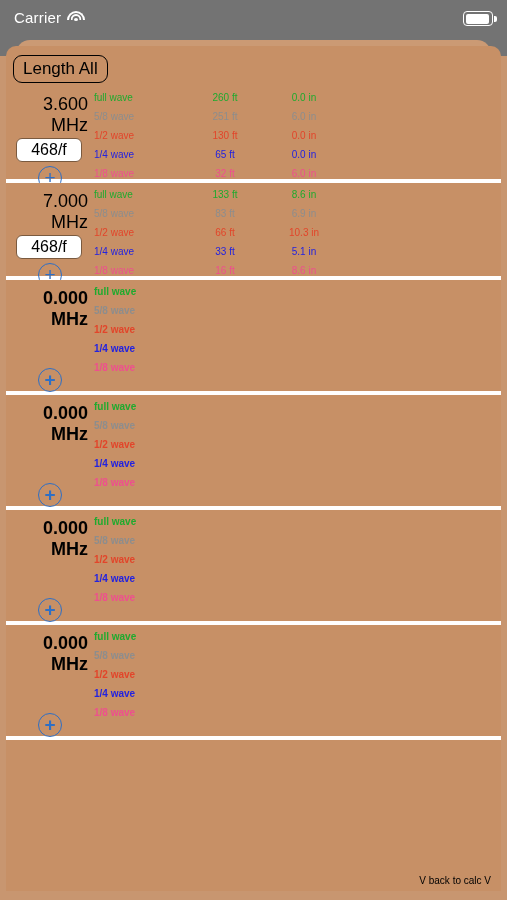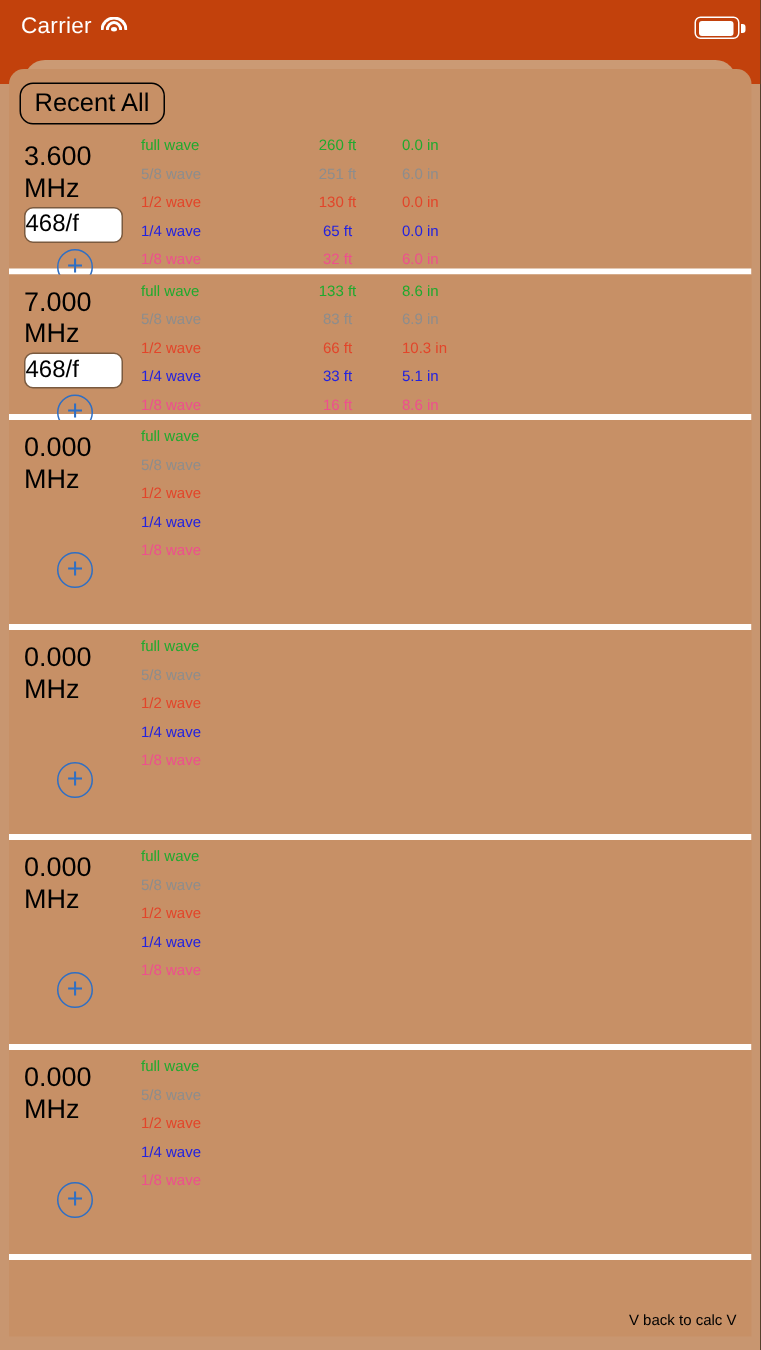--- a/index.html
+++ b/index.html
@@ -11,21 +11,21 @@
   }
   #phone {
     position: relative;
     width: 507px; height: 900px;
     background: #c89670;
   }
   
   #statusbar {
     position: absolute; top: 0; left: 0;
     width: 507px; height: 56px;
-    background: #c2410c; color: #fff;
+    background: #737373; color: #fff;
     display: flex; align-items: center;
     font-size: 15px;
   }
   #status-left {
     position: absolute; left: 14px; top: 9px;
     display: flex; align-items: center; gap: 6px;
   }
   #carrier { font-size: 15px; letter-spacing: 0.2px; }
   .wifi-icon { display: inline-block; width: 18px; height: 14px; position: relative; }
   .wifi-icon i {
@@ -91,55 +91,55 @@
     width: 495px; height: 780px;
     overflow: hidden;
   }
   .row {
     position: relative;
     width: 495px;
     background: #c79066;
     border-bottom: 4px solid #ffffff;
   }
   .row.h-big { height: 97px; }
-  .row.h-small { height: 140px; }
+  .row.h-small { height: 115px; font-weight: bold; }
   .freq {
     position: absolute; left: 10px; top: 8px;
-    width: 72px; text-align: left;
+    width: 72px; text-align: right;
     font-size: 18px; color: #000; line-height: 21px;
   }
   .formula-btn {
     position: absolute; left: 10px; top: 52px;
     width: 66px; height: 24px;
     background: #fff;
     border: 1px solid #7a5a3f;
     border-radius: 6px;
     font-size: 16px; color: #000;
-    line-height: 22px;
+    text-align: center; line-height: 22px;
   }
   .plus-btn {
     position: absolute; left: 32px; top: 80px;
     width: 24px; height: 24px;
     border: 1.6px solid #2f6fc4;
     border-radius: 50%;
     color: #2f6fc4; font-size: 19px;
     text-align: center; line-height: 21px;
   }
   .row.h-small .plus-btn { top: 88px; }
   .waves {
     position: absolute; left: 88px; top: 6px;
     width: 400px;
   }
   .wline {
     display: flex; align-items: baseline;
     height: 19px; font-size: 10px;
   }
   .wname { width: 96px; }
   .wft   { width: 78px; text-align: center; padding-right: 8px; }
-  .win   { width: 72px; text-align: left; }
+  .win   { width: 72px; text-align: center; }
   .c-full { color: #1faa2e; }
   .c-58   { color: #8d8d8d; }
   .c-12   { color: #e2452a; }
   .c-14   { color: #2222e0; }
   .c-18   { color: #ee4f8e; }
   
   #footer {
     position: absolute; right: 16px; bottom: 14px;
     font-size: 10px; color: #000;
   }
@@ -160,21 +160,21 @@
     </div>
     <div id="battery">
         <div class="fill"></div>
       </div>
   </div>
 
   <div id="sheet-top"></div>
   <div id="panel"></div>
 
   <div id="header">
-    <div id="clear-all">Recent All</div>
+    <div id="clear-all">Length All</div>
   </div>
 
   <div id="list">
       <div class="row h-big">
         <div class="freq" style="white-space: pre-line;">3.600
 MHz</div>
         <div class="formula-btn">468/f</div>
         <div class="plus-btn">+</div>
         <div class="waves">
           <div class="wline c-full">

